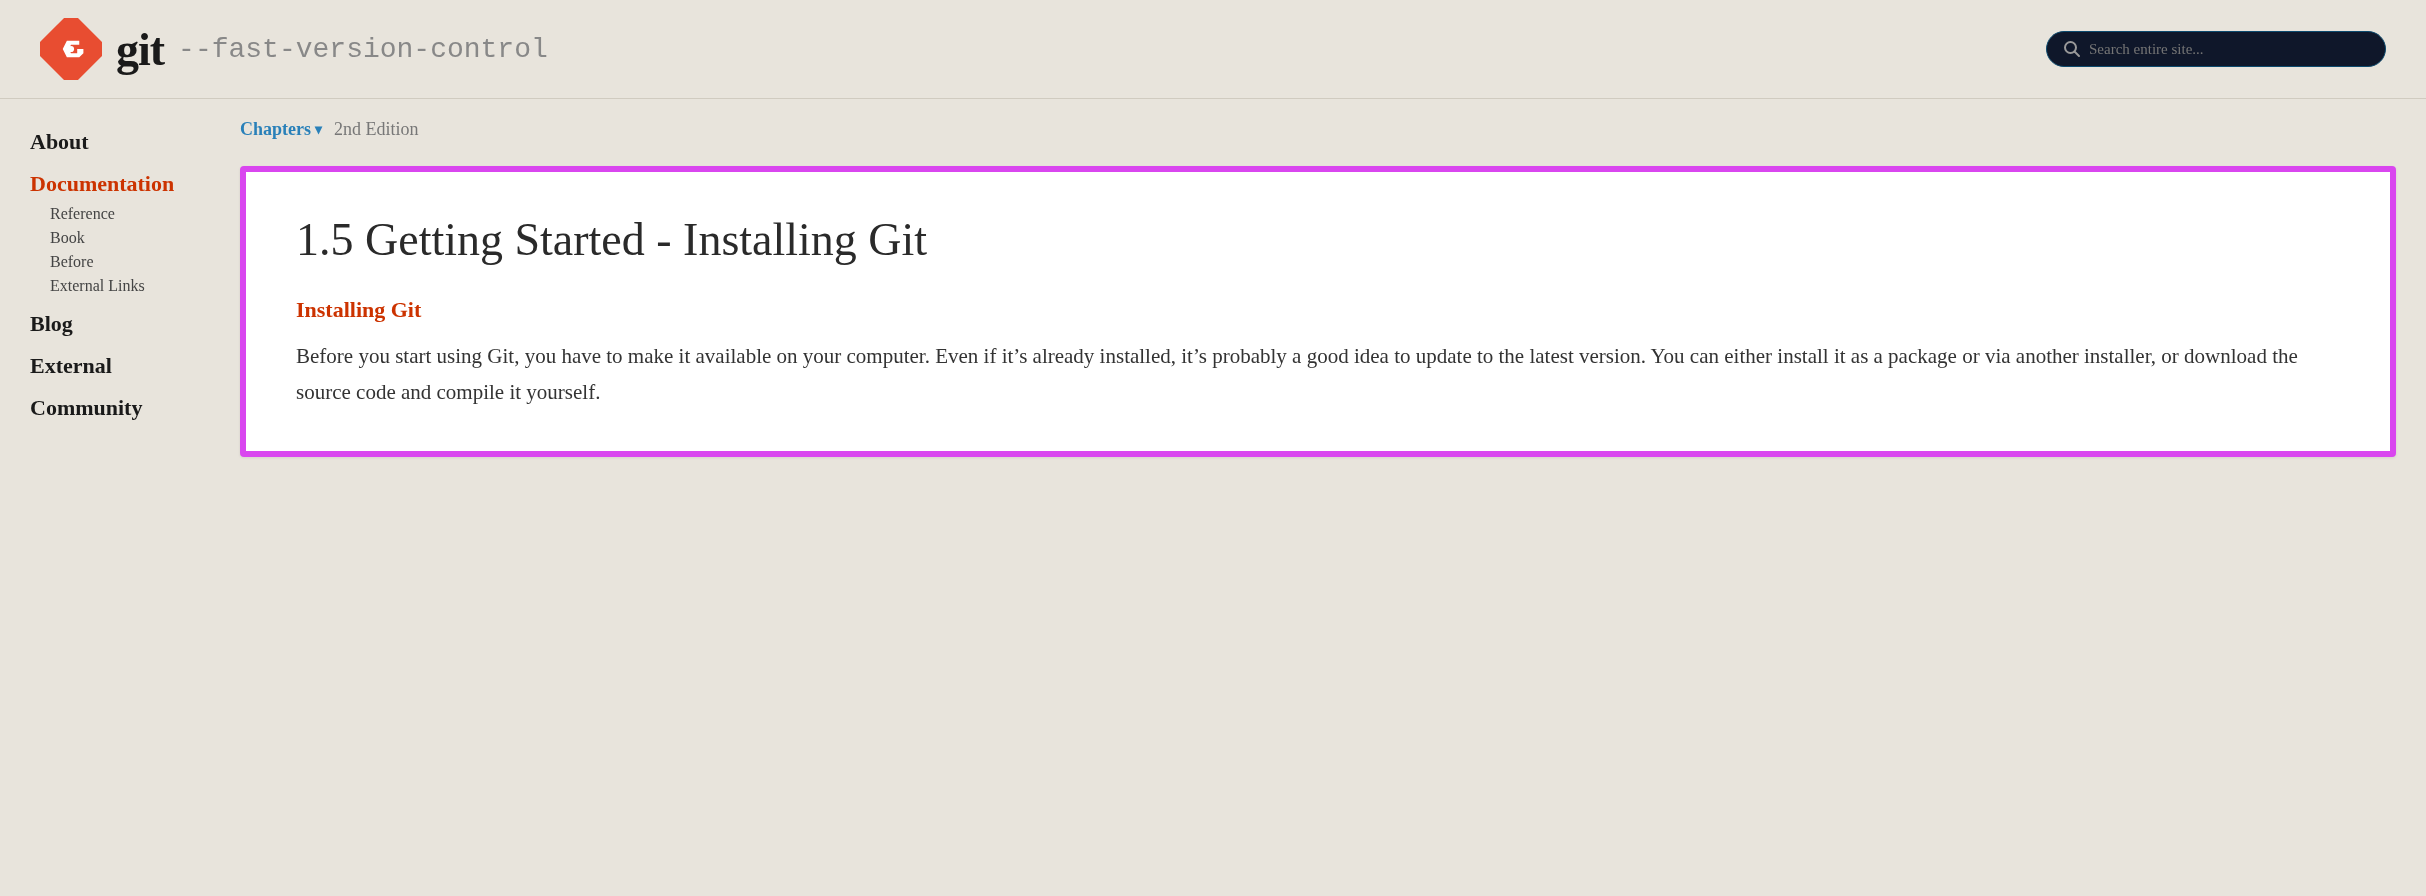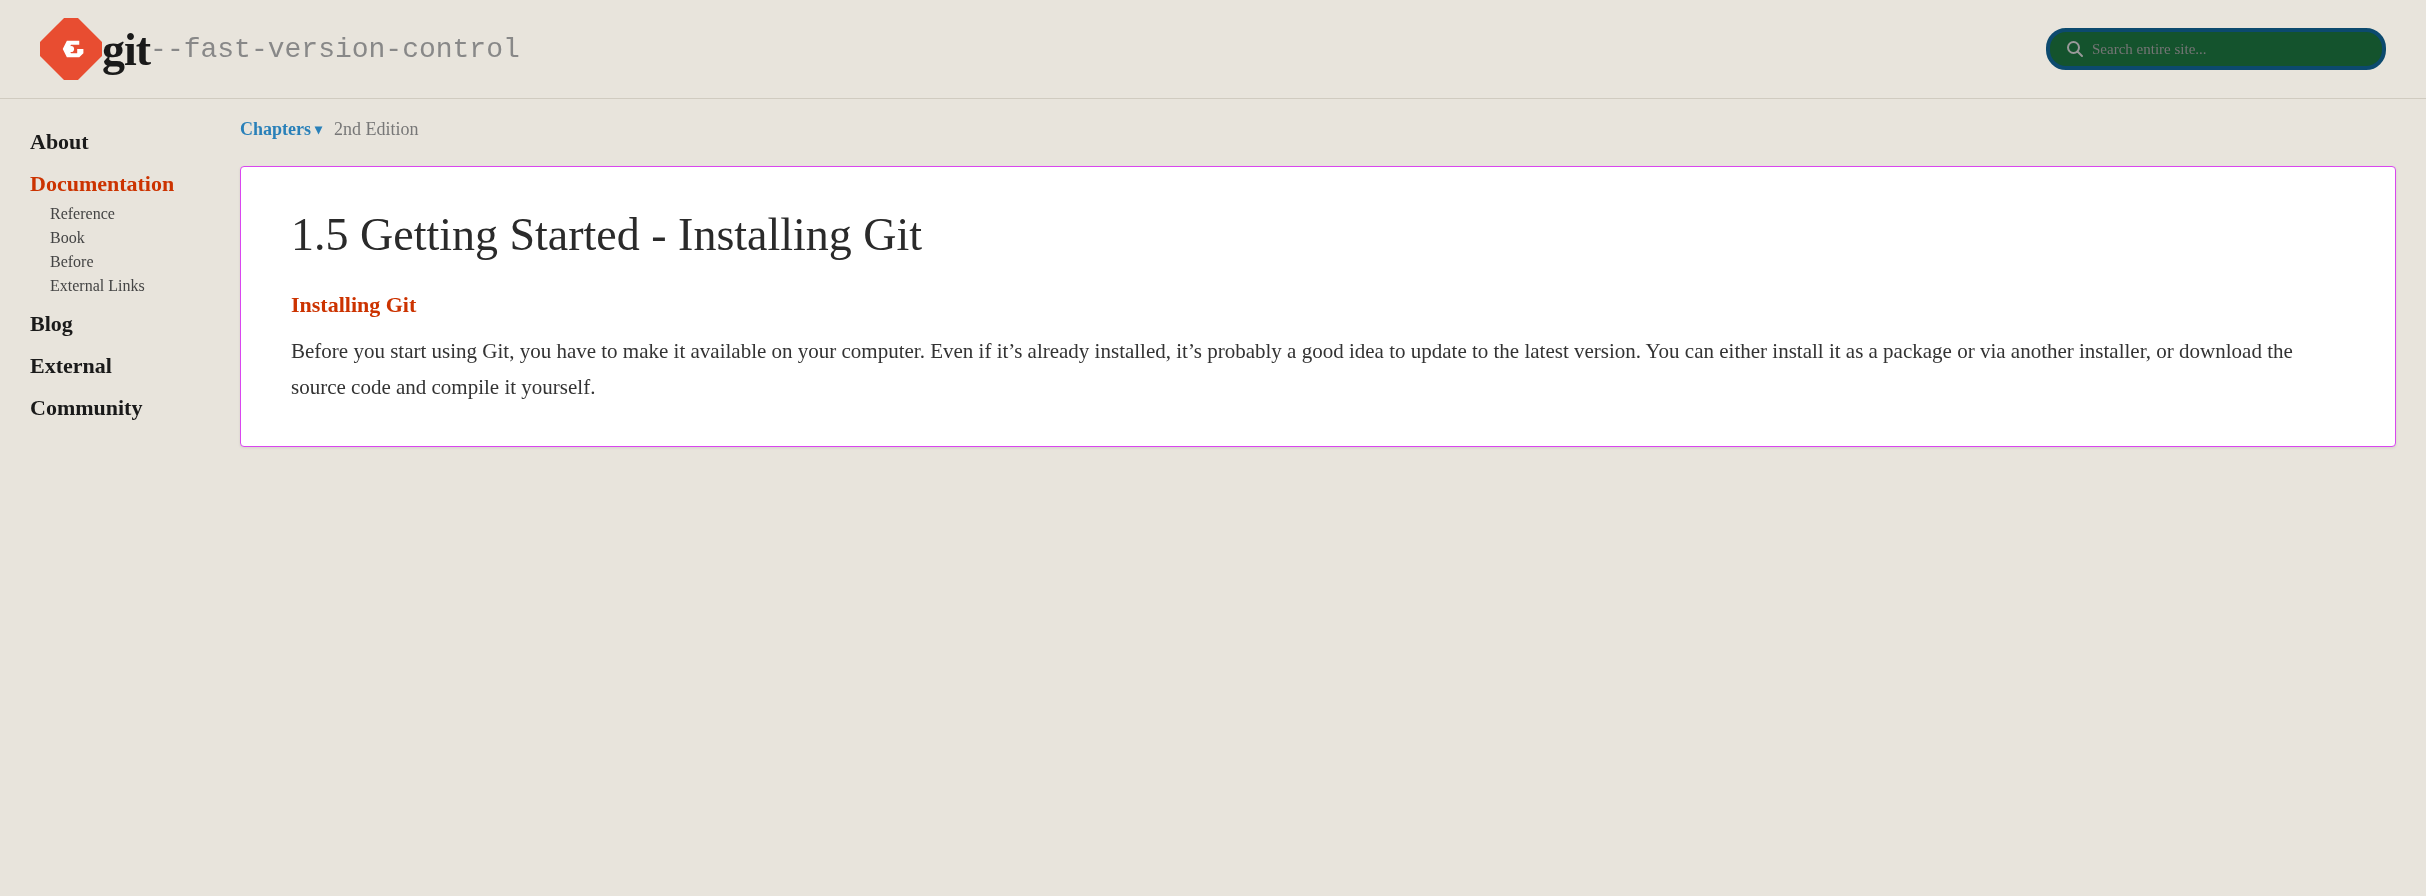--- a/index.html
+++ b/index.html
@@ -21,20 +21,21 @@
       padding: 18px 40px;
       display: flex;
       align-items: center;
       justify-content: space-between;
       border-bottom: 1px solid #d0cbc0;
     }
 
     .logo-area {
       display: flex;
       align-items: center;
+      gap: 14px;
     }
 
     .git-diamond {
       width: 62px;
       height: 62px;
     }
 
     .git-wordmark {
       font-size: 46px;
       font-weight: bold;
@@ -51,22 +52,22 @@
     }
 
     .search-area {
       display: flex;
       align-items: center;
     }
 
     .search-box {
       display: flex;
       align-items: center;
-      background-color: #14532d;
-      border: 4px solid #0c4a6e;
+      background-color: #0f172a;
+      border: 1px solid #0c4a6e;
       border-radius: 20px;
       padding: 8px 16px;
       width: 340px;
       gap: 8px;
     }
 
     .search-icon-svg {
       color: #999;
       flex-shrink: 0;
     }
@@ -159,21 +160,21 @@
 
     .edition-text {
       font-size: 18px;
       color: #777;
       font-family: Georgia, serif;
     }
 
     
     .content-card {
       background-color: #fff;
-      border: 1px solid #d946ef;
+      border: 6px solid #d946ef;
       border-radius: 4px;
       padding: 40px 50px;
       box-shadow: 0 1px 3px rgba(0,0,0,0.08);
     }
 
     .content-title {
       font-size: 46px;
       font-weight: normal;
       color: #2a2a2a;
       font-family: Georgia, 'Times New Roman', serif;

